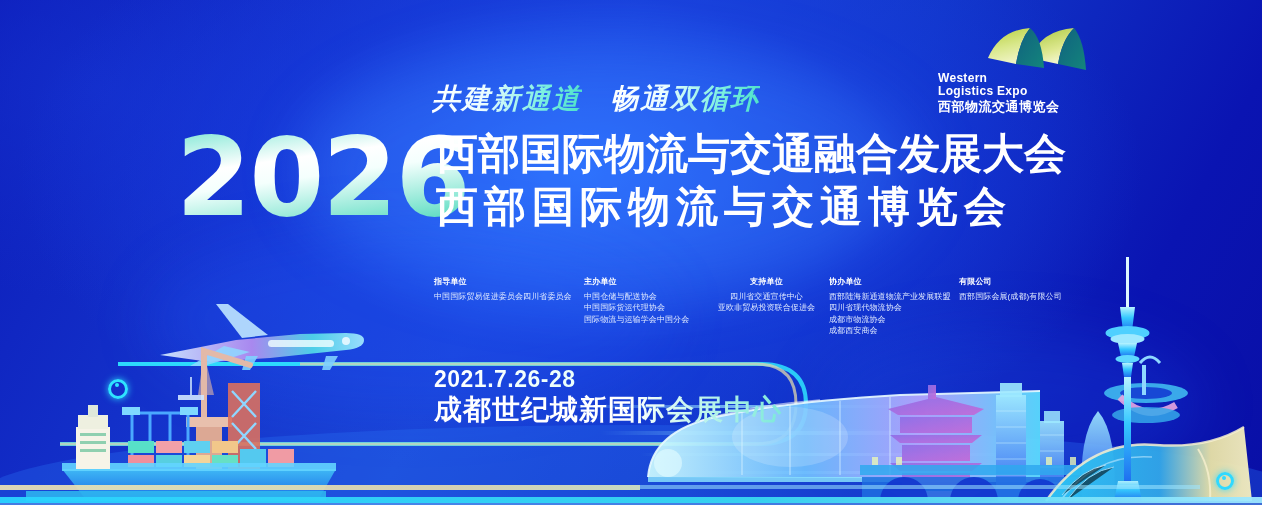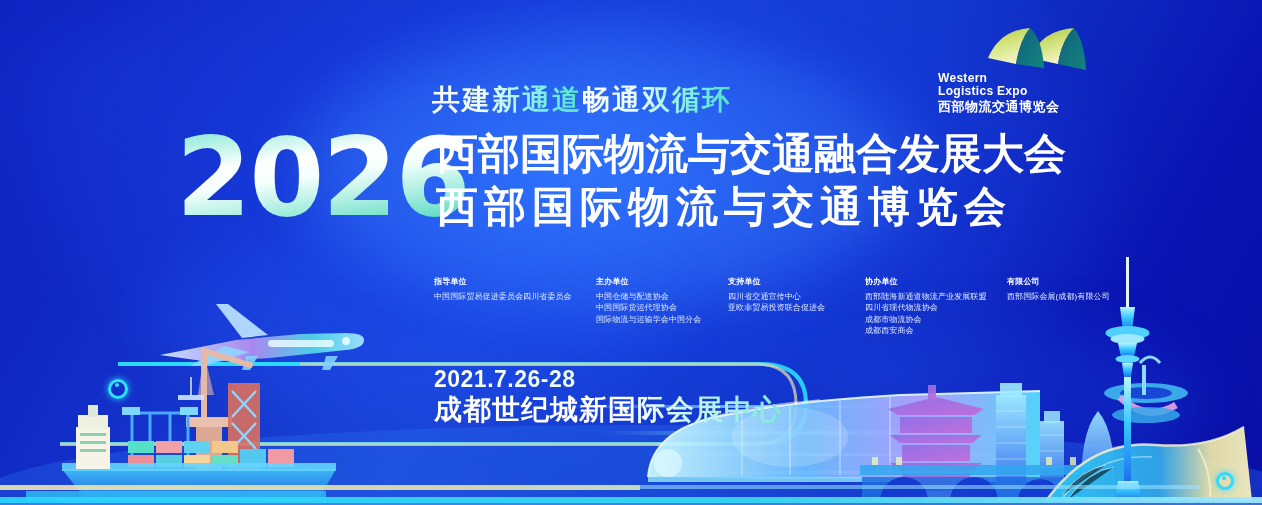--- a/index.html
+++ b/index.html
@@ -17,21 +17,21 @@
   .layer{position:absolute;inset:0;}
 
   
   .sweep{position:absolute;border-radius:50%;filter:blur(28px);pointer-events:none;}
   .sw1{left:300px;top:40px;width:620px;height:260px;background:rgba(60,130,255,.30);}
   .sw2{left:150px;top:230px;width:520px;height:180px;background:rgba(40,100,255,.18);}
   .sw3{left:820px;top:330px;width:380px;height:150px;background:rgba(30,90,240,.22);}
 
   
   #slogan{position:absolute;left:432px;top:80px;width:620px;height:40px;
-    display:flex;align-items:center;}
+    display:flex;gap:28px;font-style:italic;}
   #slogan span{
     font-size:28px;font-weight:bold;letter-spacing:2px;
     background:linear-gradient(100deg,#ffffff 0%,#eafcff 36%,#7df0e0 72%,#4ae0c8 100%);
     -webkit-background-clip:text;background-clip:text;color:transparent;
     text-shadow:none;white-space:nowrap;
   }
 
   
   #year{position:absolute;left:176px;top:124px;
     font-size:108px;font-weight:bold;line-height:108px;letter-spacing:-2px;
@@ -45,25 +45,25 @@
   .t-line1{font-size:42px;font-weight:bold;color:#fff;line-height:52px;letter-spacing:0px;white-space:nowrap;font-family:Liberation Serif, serif;}
   .t-line2{font-size:42px;font-weight:bold;color:#fff;line-height:54px;letter-spacing:6px;white-space:nowrap;}
 
   
   #logo{position:absolute;left:938px;top:24px;width:150px;height:88px;}
   #logo svg{position:absolute;left:48px;top:0;}
   .logo-en{position:absolute;left:0;top:48px;color:#fff;font-size:12px;line-height:13px;font-weight:600;letter-spacing:.3px;}
   .logo-cn{position:absolute;left:0;top:74px;color:#fff;font-size:13px;font-weight:bold;letter-spacing:.5px;white-space:nowrap;}
 
   
-  #orgs{position:absolute;left:434px;top:276px;display:flex;gap:12px;}
+  #orgs{position:absolute;left:434px;top:276px;display:flex;gap:0;}
   .org-col{color:#e9f1ff;font-size:8px;line-height:11.5px;}
   .org-head{font-weight:bold;color:#ffffff;font-size:8px;margin-bottom:3px;letter-spacing:.2px;}
   .org-item{white-space:nowrap;letter-spacing:.1px;color:#dfe9ff;}
-  .c0{width:150px;} .c1{width:120px;} .c2{width:125px;} .c3{width:130px;} .c4{width:150px;}
+  .c0{width:150px;} .c1{width:120px;} .c2{width:125px;text-align:center;} .c3{width:130px;} .c4{width:150px;}
 
   
   #when{position:absolute;left:434px;top:364px;}
   .when-date{font-size:23px;font-weight:bold;line-height:30px;letter-spacing:.5px;
     background:linear-gradient(95deg,#ffffff 0%,#eafffb 40%,#7eeedd 100%);
     -webkit-background-clip:text;background-clip:text;color:transparent;}
   .when-place{font-size:28px;font-weight:bold;line-height:32px;letter-spacing:1px;
     background:linear-gradient(95deg,#ffffff 0%,#ffffff 55%,#7be9d8 100%);
     -webkit-background-clip:text;background-clip:text;color:transparent;}
 

